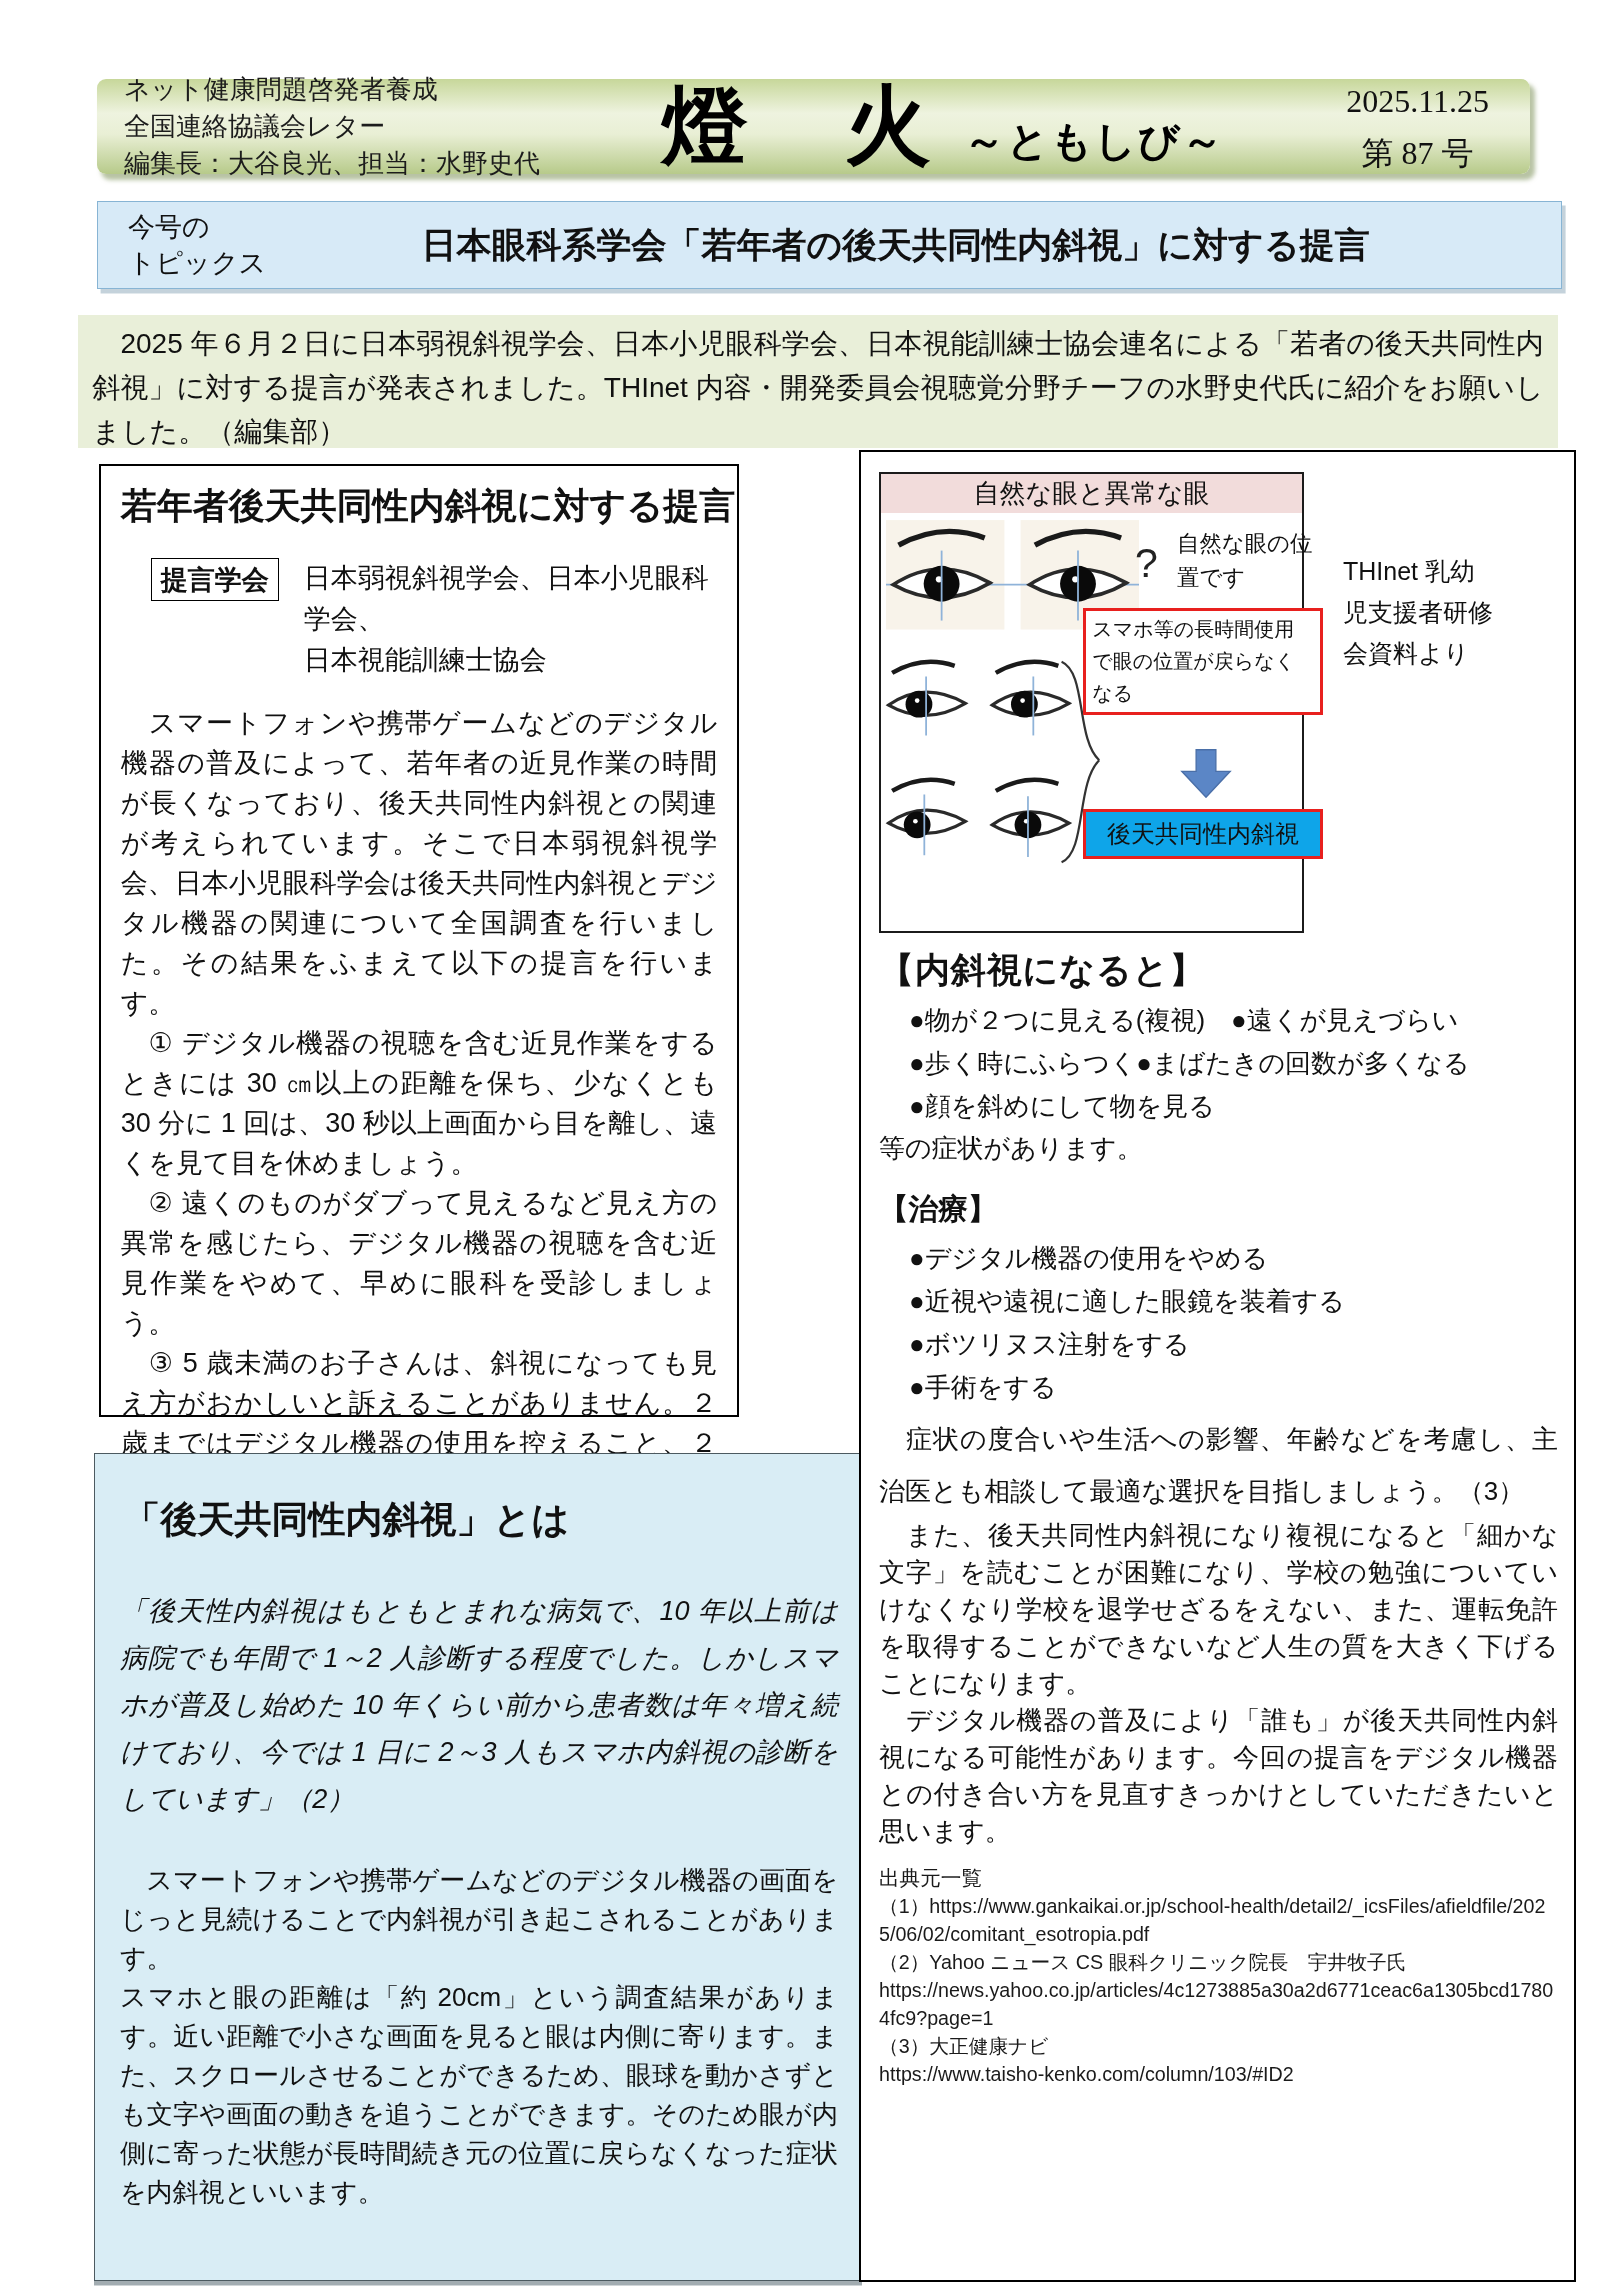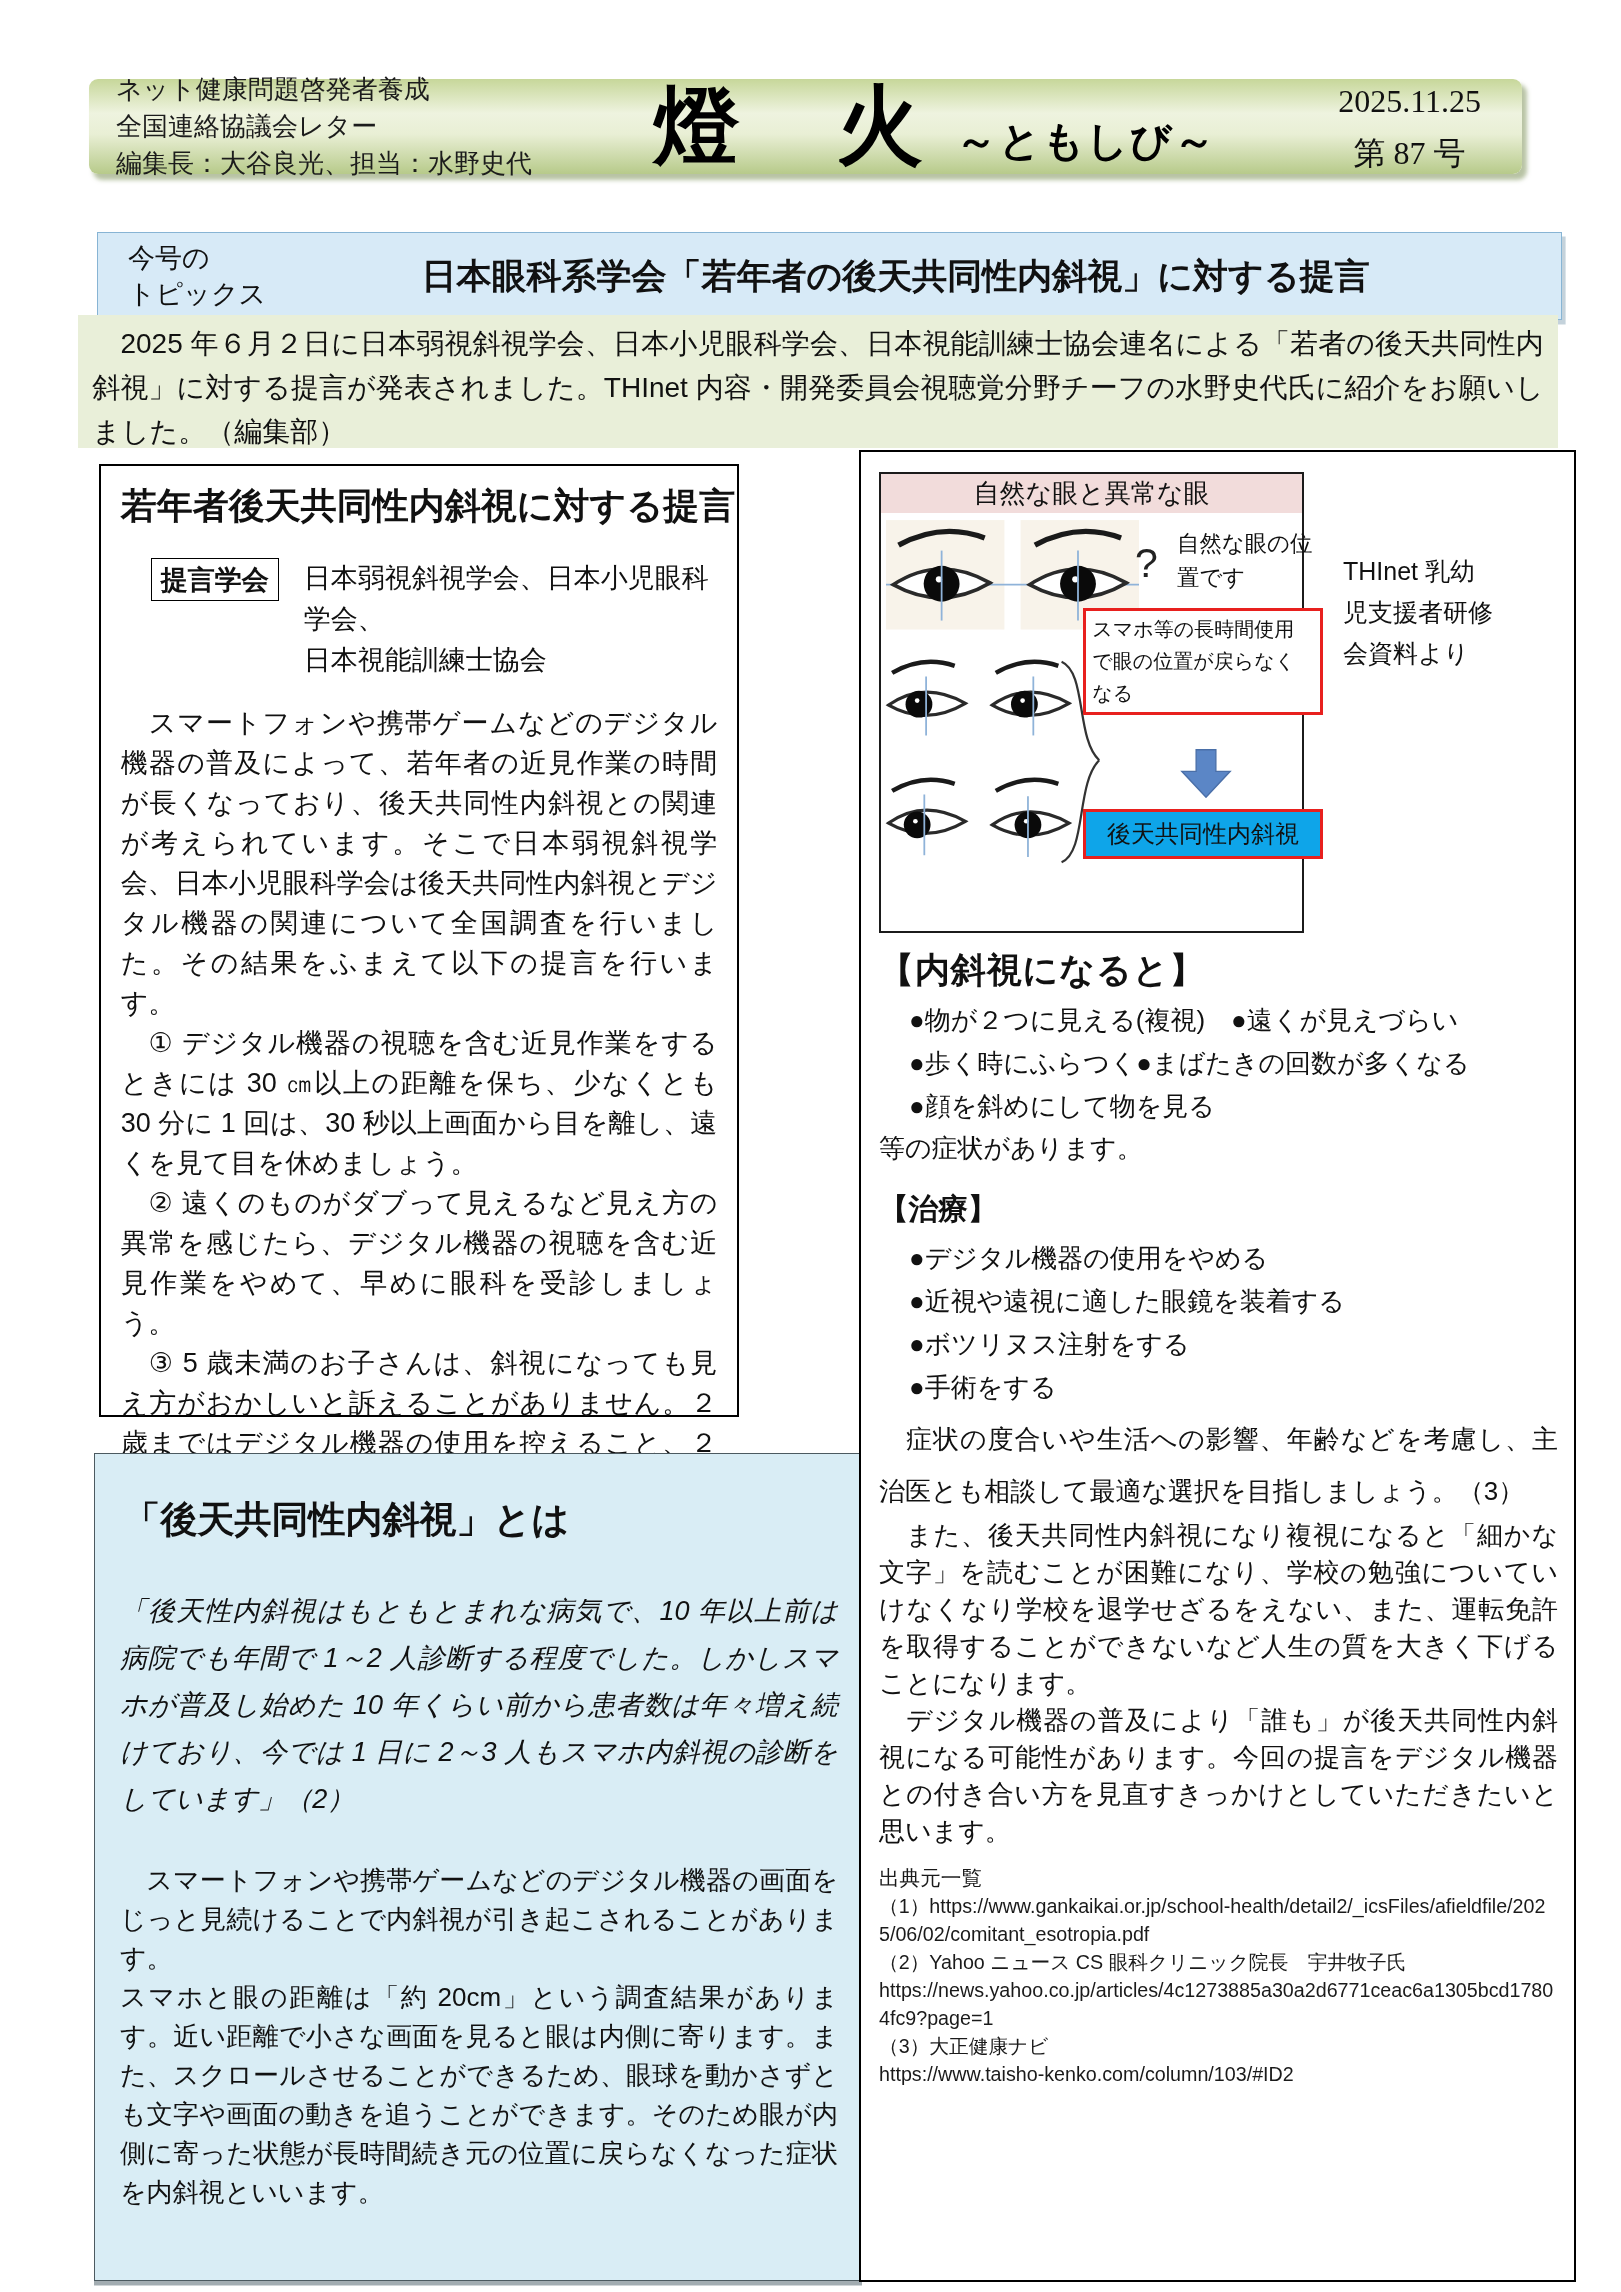--- a/index.html
+++ b/index.html
@@ -6,35 +6,35 @@
   html,body { background:#ffffff; }
   body {
     width:1622px; height:2293px; position:relative;
     font-family:"Liberation Sans","DejaVu Sans",sans-serif;
     color:#111;
   }
   .abs { position:absolute; }
 
   
   .header {
-    left:89px; top:79px; width:1433px; height:95px;
+    left:97px; top:79px; width:1433px; height:95px;
     border-radius:9px;
     background:linear-gradient(180deg,#c7d79a 0%,#eef3df 36%,#e9efd5 58%,#b7ca8a 100%);
     box-shadow:4.5px 5.4px 4.5px rgba(125,145,90,.55);
     display:flex; align-items:center;gap:36px;
   }
   .header-left { margin-left:27px; font-size:26px; line-height:37px; color:#1c1c1c; white-space:nowrap; }
   .header-title { flex:1; text-align:center; font-family:"DejaVu Serif","Liberation Serif",serif; font-weight:bold; color:#000; white-space:nowrap; }
   .title-main { font-size:86px; letter-spacing:5.4px; }
   .title-sub  { font-size:41px; letter-spacing:1.8px;margin-left:28px; }
   .header-right { margin-right:41px; font-family:"Liberation Serif","DejaVu Serif",serif; font-size:32px; line-height:52px; text-align:center; white-space:nowrap; }
 
   
   .topic-band {
-    left:97px; top:232px; width:1465px; height:88px;
+    left:97px; top:201px; width:1465px; height:88px;
     background:#d7eaf7; border:1.8px solid #87b4d4;
     box-shadow:3.6px 4.5px 0 rgba(125,155,175,.45);
     display:flex; align-items:center;
   }
   .topic-label { margin-left:30px; font-size:27px; line-height:36px; white-space:nowrap; }
   .topic-title { flex:1; text-align:center; font-weight:bold; font-size:35px; padding-right:36px; white-space:nowrap; }
 
   
   .intro {
     left:78px; top:315px; width:1480px; height:133px;

